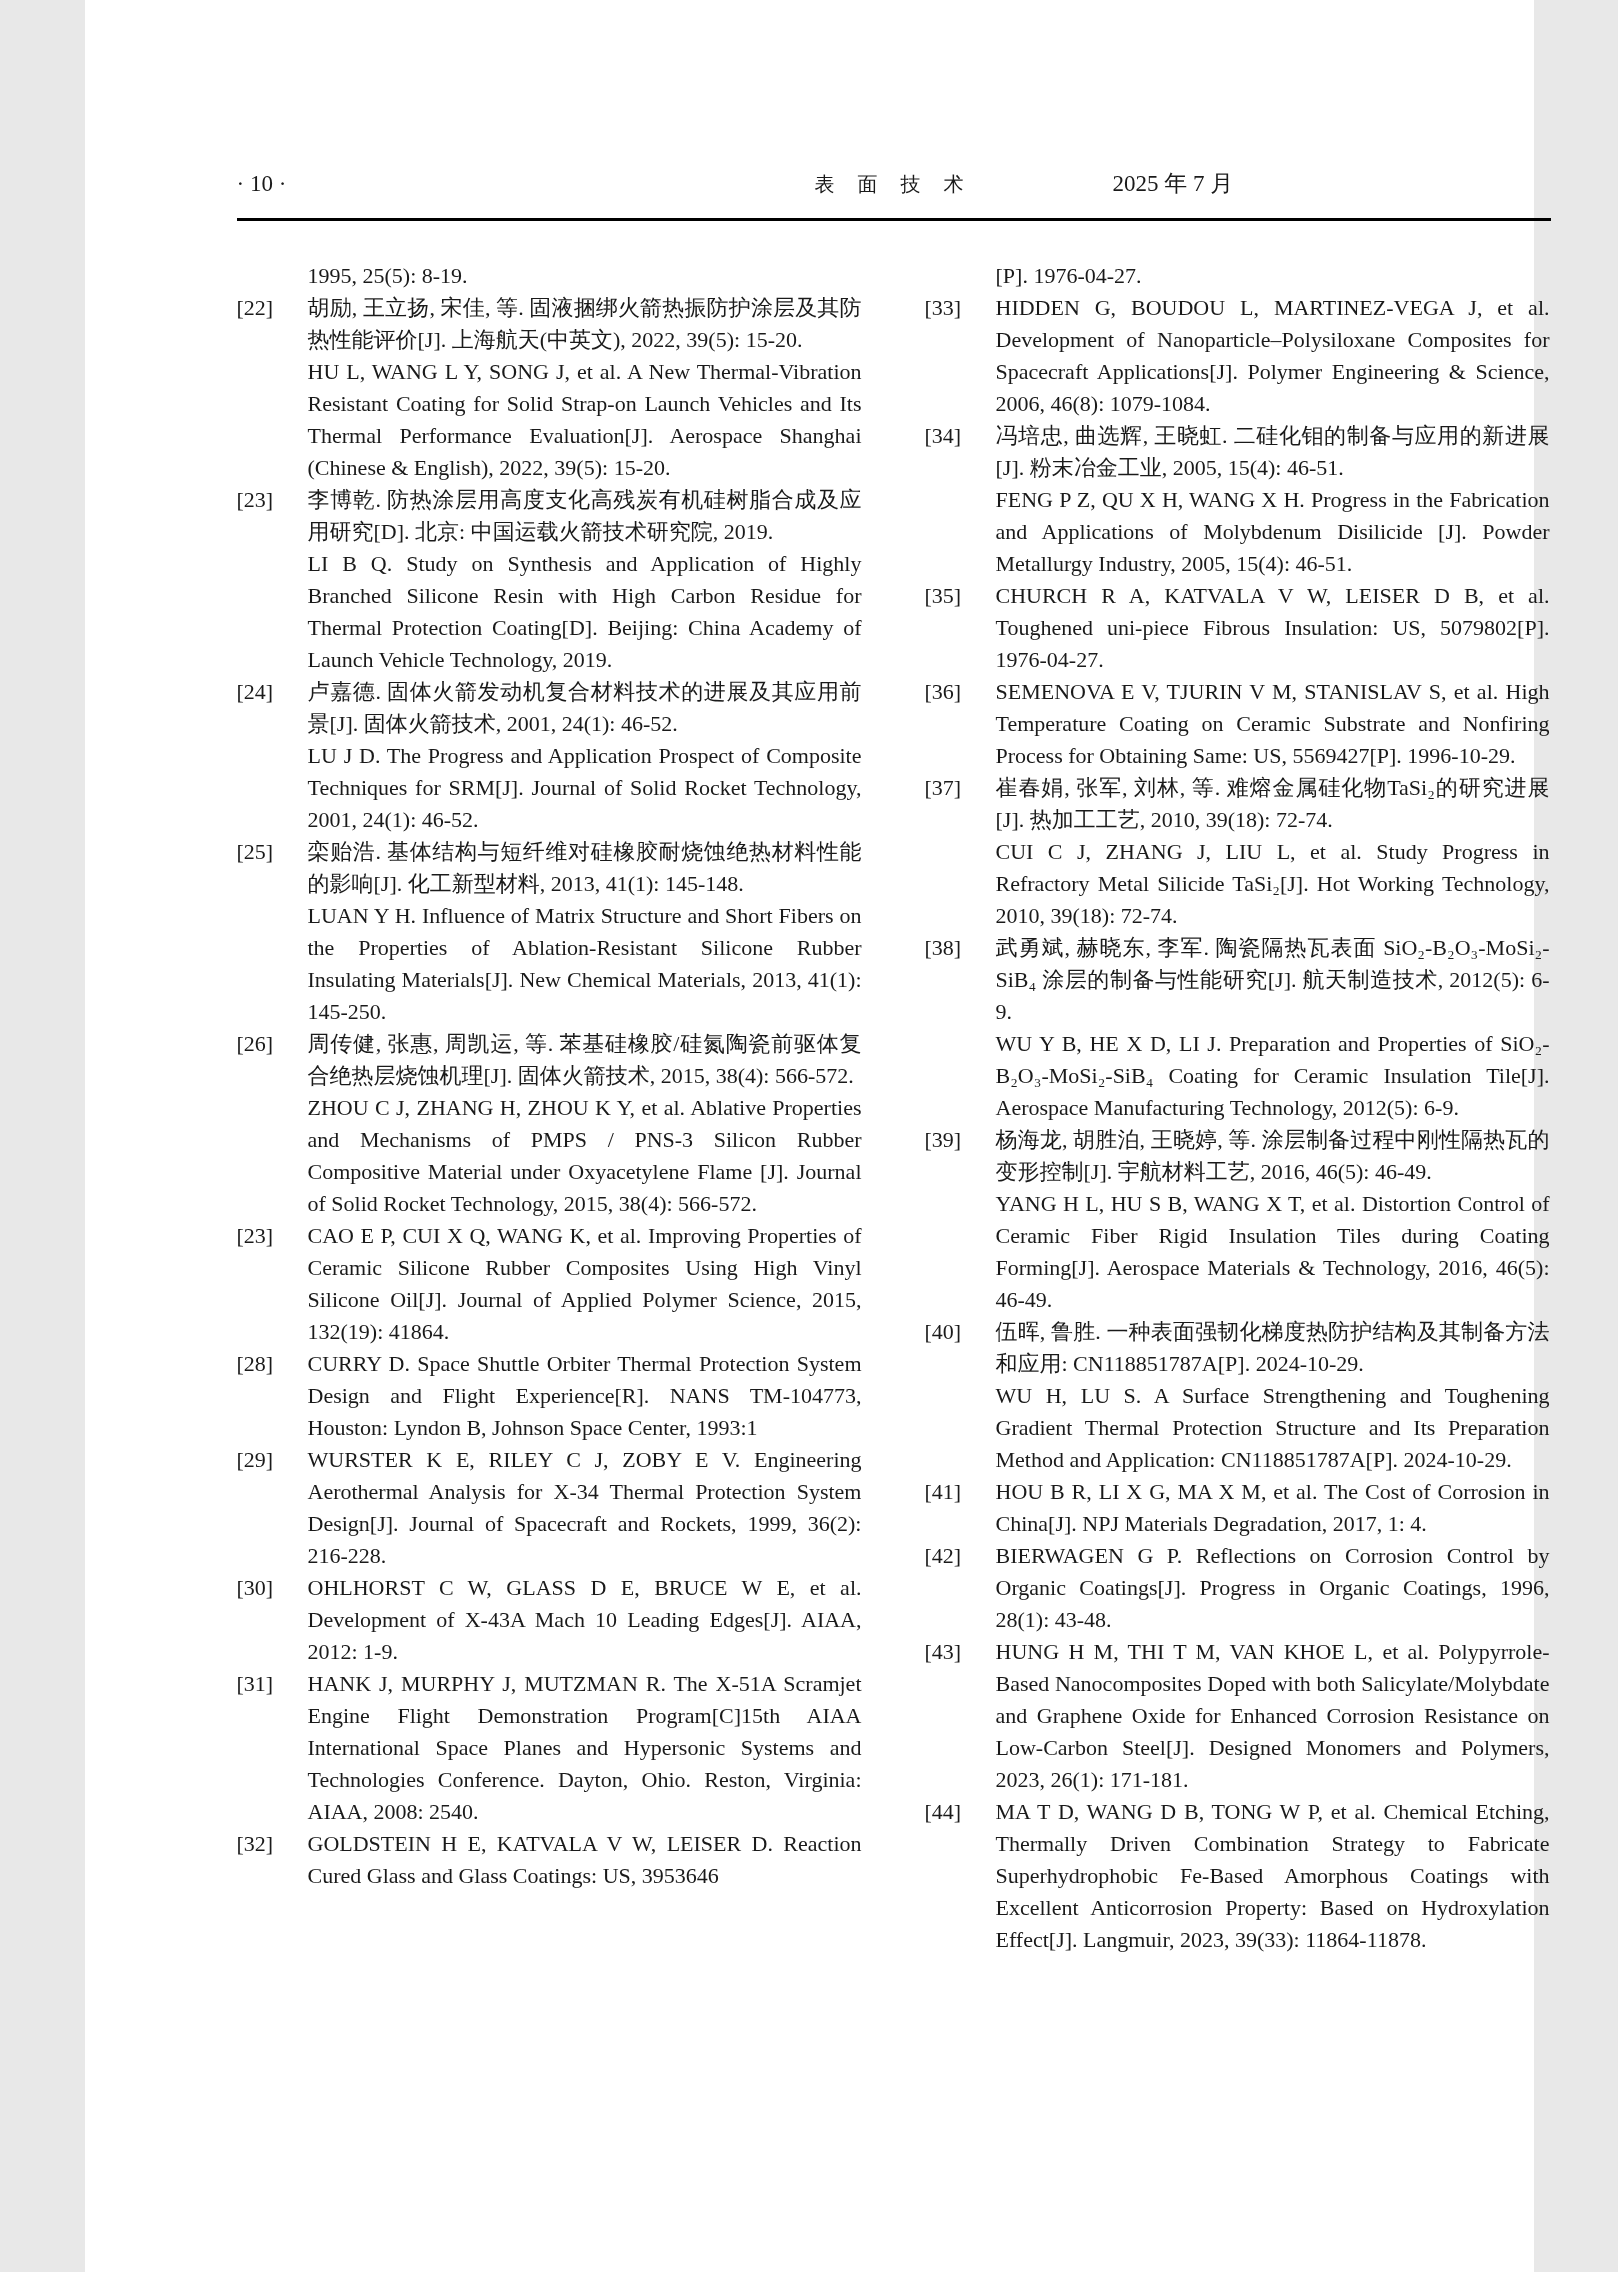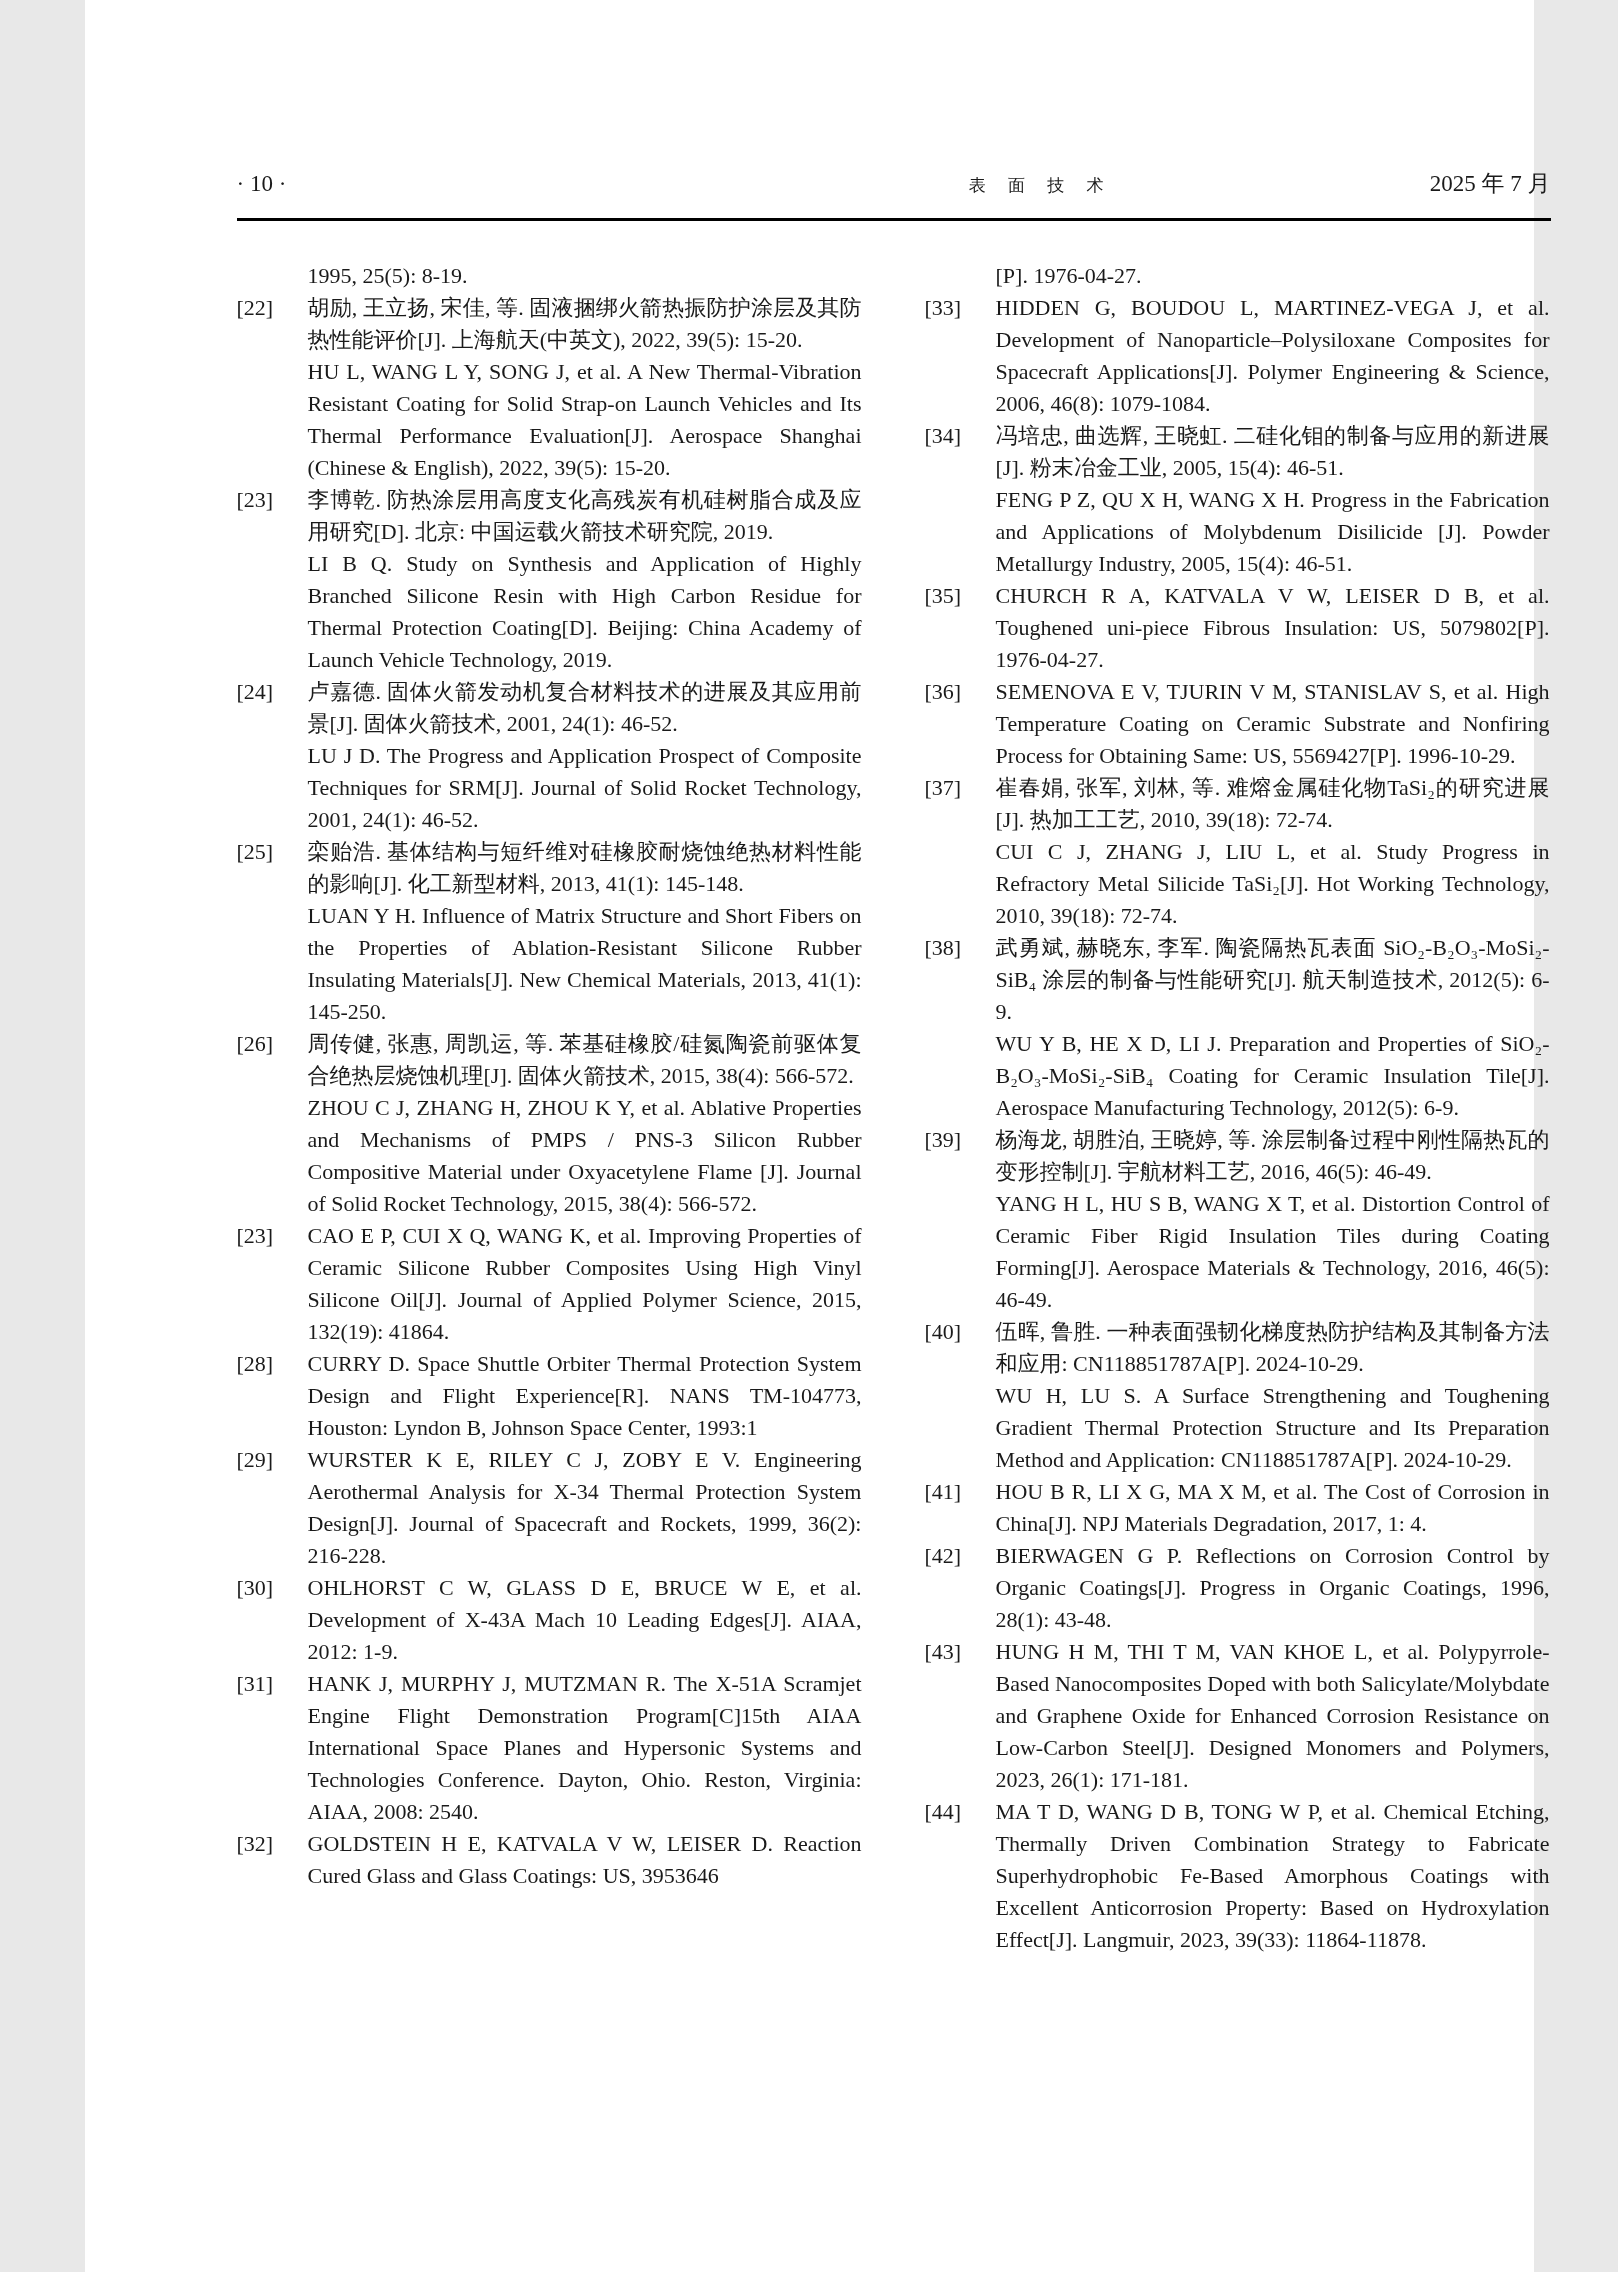--- a/index.html
+++ b/index.html
@@ -17,22 +17,22 @@
     position: absolute;
     top: 170px;
     left: 152px;
     width: 1314px;
     display: flex;
     align-items: baseline;
     font-size: 23px;
     line-height: 28px;
   }
   .h-left  { flex: 1; text-align: left; }
-  .h-center{ flex: 1; text-align: right; font-size: 17px; letter-spacing: 9px; }
-  .h-right { flex: 1; text-align: right; }
+  .h-center{ flex: 1; text-align: center; font-size: 20px; letter-spacing: 9px; }
+  .h-right { flex: 1; }
   .header-rule {
     position: absolute;
     top: 218px;
     left: 152px;
     width: 1314px;
     height: 2.5px;
     background: #000000;
   }
   .columns {
     position: absolute;

